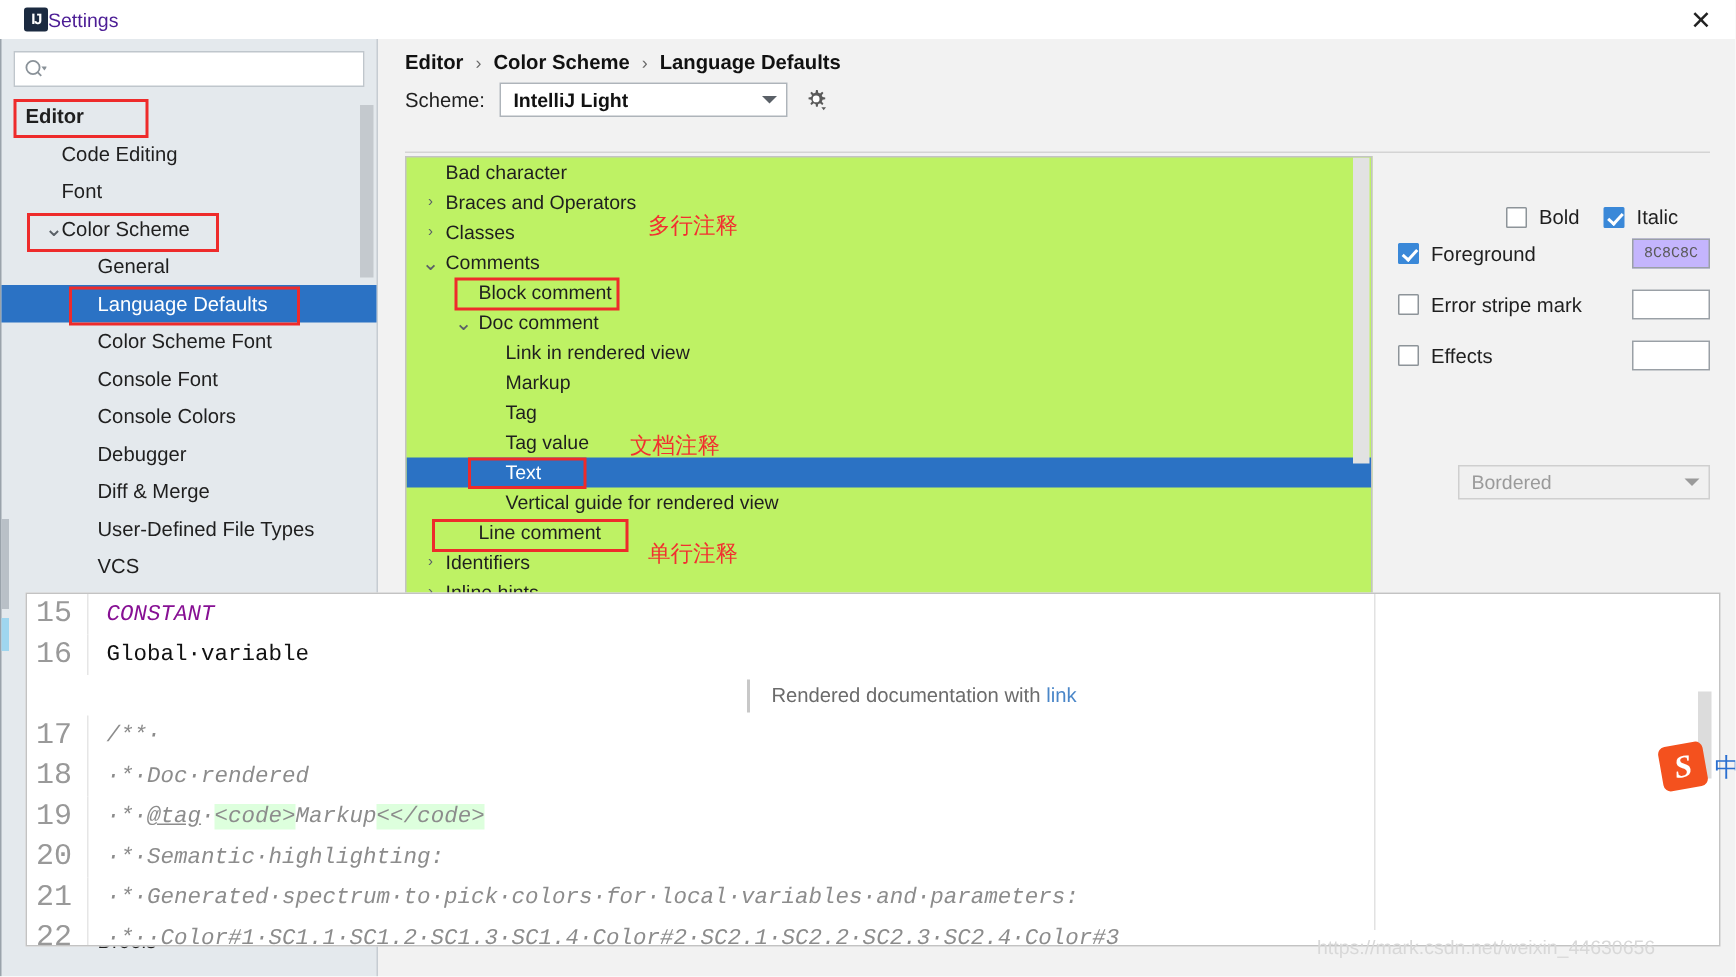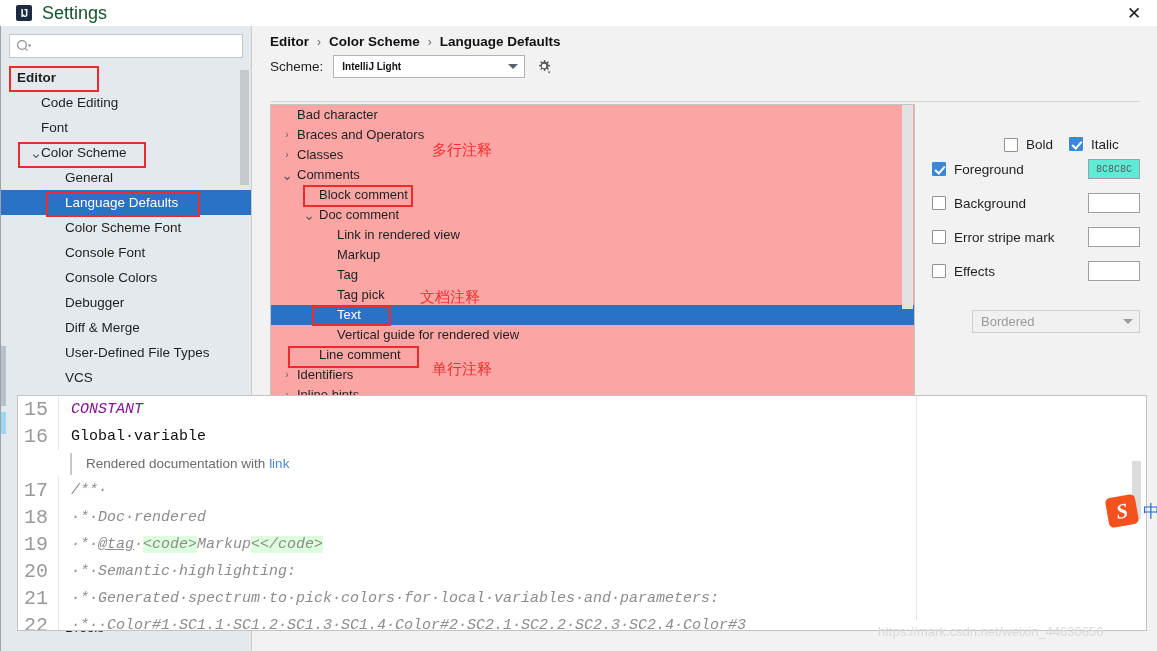--- a/index.html
+++ b/index.html
@@ -25,21 +25,21 @@
     background: #ffffff;
     display: flex; align-items: center;
   }
   .tb-icon {
     margin-left: 16px; width: 16px; height: 16px;
     background: #1b2a40; border-radius: 2px;
     display: flex; align-items: center; justify-content: center;
     color: #ffffff; font-size: 10px; font-weight: bold;
     font-family: "Liberation Sans", sans-serif; letter-spacing: -1px;
   }
-  .tb-title { margin-left: 10px; font-size: 18px; color: #14532d; }
+  .tb-title { font-size: 13px; color: #4c1d95; }
   .tb-close {
     position: absolute; right: 0; top: 0; width: 46px; height: 26px;
     display: flex; align-items: center; justify-content: center;
     font-size: 17px; color: #222; cursor: pointer;
     font-family: "Liberation Sans", sans-serif;
   }
 
   
   .sidebar {
     position: absolute; left: 0; top: 26px; width: 252px; height: 625px;
@@ -106,40 +106,40 @@
     position: absolute; left: 17px; top: 29px;
     display: flex; align-items: center; gap: 10px;
   }
   .scheme-label { font-size: 13.5px; color: #1f1f1f; }
   .combo {
     width: 192px; height: 23px; background: #ffffff;
     border: 1px solid #aeb4ba;
     display: flex; align-items: center;
     padding: 0 6px 0 8px; position: relative;
   }
-  .combo-val { font-size: 10px; font-weight: bold; color: #111; flex: 1; }
+  .combo-val { font-size: 13px; font-weight: bold; color: #111; flex: 1; }
   .combo-arrow {
     width: 0; height: 0;
     border-left: 5px solid transparent;
     border-right: 5px solid transparent;
     border-top: 5px solid #5a6067;
     margin-left: 4px;
   }
   .gear { width: 18px; height: 18px; cursor: pointer; }
 
   .hr {
     position: absolute; left: 17px; top: 75px; width: 870px; height: 1px;
     background: #d4d4d4;
   }
 
   
   .attr-panel {
     position: absolute; left: 17px; top: 78px;
     width: 645px; height: 294px;
-    background: #fca5a5; border: 1px solid #c3c3c3;
+    background: #bef264; border: 1px solid #c3c3c3;
     overflow: hidden;
   }
   .attr-row {
     height: 20px; line-height: 20px;
     font-size: 13px; color: #1f1f1f;
     white-space: nowrap; position: relative; cursor: default;
   }
   .attr-row.selected { background: #2b72c4; color: #ffffff; }
   .attr-row .aw {
     position: absolute; top: 0; height: 20px; width: 16px;
@@ -176,21 +176,21 @@
     content: ""; position: absolute; left: 4px; top: 1px;
     width: 4px; height: 8px; border: solid #ffffff;
     border-width: 0 2px 2px 0; transform: rotate(42deg);
   }
   .cb-lbl { margin-left: 8px; font-size: 13.5px; color: #1f1f1f; }
   .swatch {
     position: absolute; right: 0; width: 52px; height: 20px;
     border: 1px solid #9aa0a6; background: #ffffff;
   }
   .swatch.filled {
-    background: #5eead4;
+    background: #c4b5fd;
     display: flex; align-items: center; justify-content: center;
     font-size: 10px; color: #5a5a5a;
     font-family: "Liberation Mono", monospace;
   }
   .effects-combo {
     position: absolute; right: 0; top: 206px;
     width: 168px; height: 23px; background: #f0f0f0;
     border: 1px solid #cfcfcf;
     display: flex; align-items: center; padding: 0 6px 0 8px;
     color: #9a9a9a; font-size: 13px;
@@ -214,21 +214,21 @@
   .codetext {
     padding-left: 12px; font-size: 15px; white-space: pre;
     border-left: 1px solid #e6e6e6; height: 27px; line-height: 27px;
     flex: 1;
   }
   .c-constant { color: #871094; font-style: italic; }
   .c-global { color: #111111; }
   .c-comment { color: #8c8c8c; font-style: italic; }
   .c-tag { color: #8c8c8c; font-style: italic; text-decoration: underline; }
   .c-markup { background: #ddffdd; color: #8c8c8c; font-style: italic; }
-  .rendered-row { display: flex; height: 27px; align-items: center; }
+  .rendered-row { display: flex; height: 27px; align-items: center; justify-content: center; }
   .rendered-text {
     margin-left: 52px; padding-left: 14px;
     border-left: 2px solid #c8c8c8;
     font-family: "Liberation Sans", sans-serif;
     font-size: 13.5px; color: #6b6b6b; height: 22px; line-height: 22px;
   }
   .rendered-text a { color: #4a86c8; text-decoration: none; }
   .prev-vline {
     position: absolute; left: 898px; top: 0; width: 1px; height: 224px;
     background: #e2e2e2;
@@ -355,53 +355,48 @@
       <div id="attr-tree">
           <div class="attr-row a-d0"><span>Bad character</span></div>
           <div class="attr-row a-d0"><span class="aw">›</span><span>Braces and Operators</span></div>
           <div class="attr-row a-d0"><span class="aw">›</span><span>Classes</span></div>
           <div class="attr-row a-d0"><span class="aw" style="font-size: 14px;">⌄</span><span>Comments</span></div>
           <div class="attr-row a-d1"><span>Block comment</span></div>
           <div class="attr-row a-d1"><span class="aw" style="font-size: 14px;">⌄</span><span>Doc comment</span></div>
           <div class="attr-row a-d2"><span>Link in rendered view</span></div>
           <div class="attr-row a-d2"><span>Markup</span></div>
           <div class="attr-row a-d2"><span>Tag</span></div>
-          <div class="attr-row a-d2"><span>Tag pick</span></div>
+          <div class="attr-row a-d2"><span>Tag value</span></div>
           <div class="attr-row a-d2 selected"><span>Text</span></div>
           <div class="attr-row a-d2"><span>Vertical guide for rendered view</span></div>
           <div class="attr-row a-d1"><span>Line comment</span></div>
           <div class="attr-row a-d0"><span class="aw">›</span><span>Identifiers</span></div>
           <div class="attr-row a-d0"><span class="aw">›</span><span>Inline hints</span></div>
         </div>
       <div class="attr-sb"></div>
     </div>
 
     <div class="controls">
       <div class="ctl-top">
         <div style="display:flex;align-items:center;">
           <span class="cb" id="cb-bold"></span>
           <span class="cb-lbl">Bold</span>
         </div>
-        <div style="display:flex;align-items:flex-start;">
+        <div style="display:flex;align-items:center;">
           <span class="cb checked" id="cb-italic"></span>
           <span class="cb-lbl">Italic</span>
         </div>
       </div>
 
       <div class="ctl-row" style="position:relative;">
         <span class="cb checked" id="cb-fg"></span>
         <span class="cb-lbl">Foreground</span>
         <span class="swatch filled">8C8C8C</span>
       </div>
 
-      <div class="ctl-row" style="position:relative;">
-        <span class="cb" id="cb-bg"></span>
-        <span class="cb-lbl">Background</span>
-        <span class="swatch"></span>
-      </div>
 
       <div class="ctl-row" style="position:relative;">
         <span class="cb" id="cb-err"></span>
         <span class="cb-lbl">Error stripe mark</span>
         <span class="swatch"></span>
       </div>
 
       <div class="ctl-row" style="position:relative;">
         <span class="cb" id="cb-eff"></span>
         <span class="cb-lbl">Effects</span>

